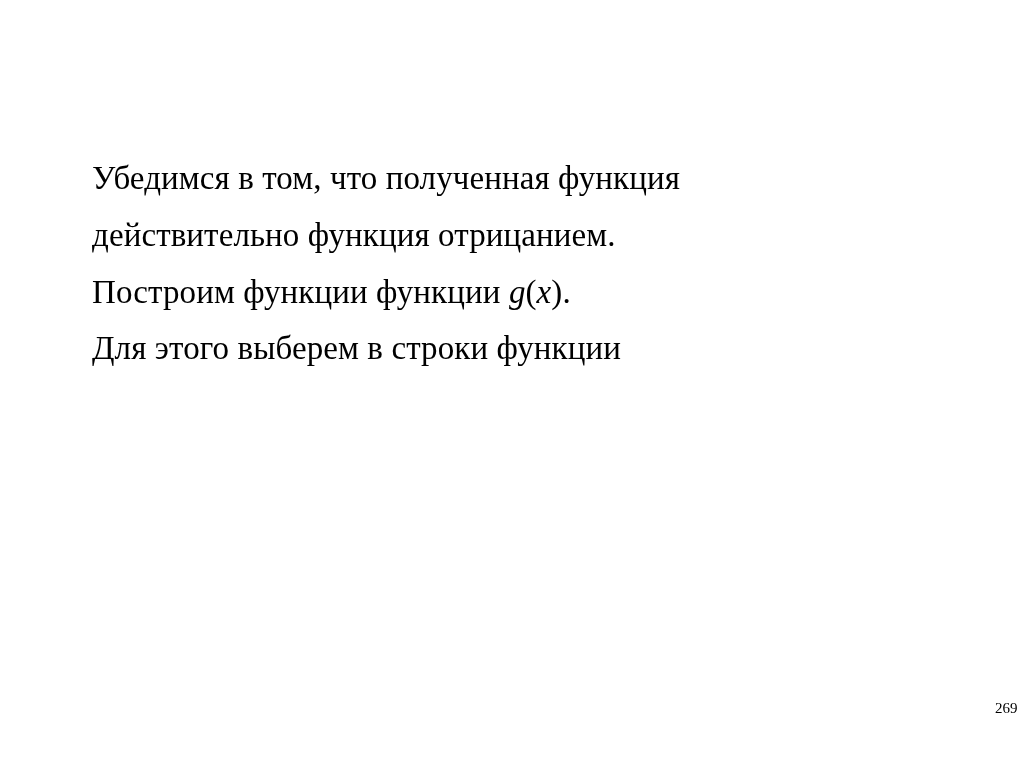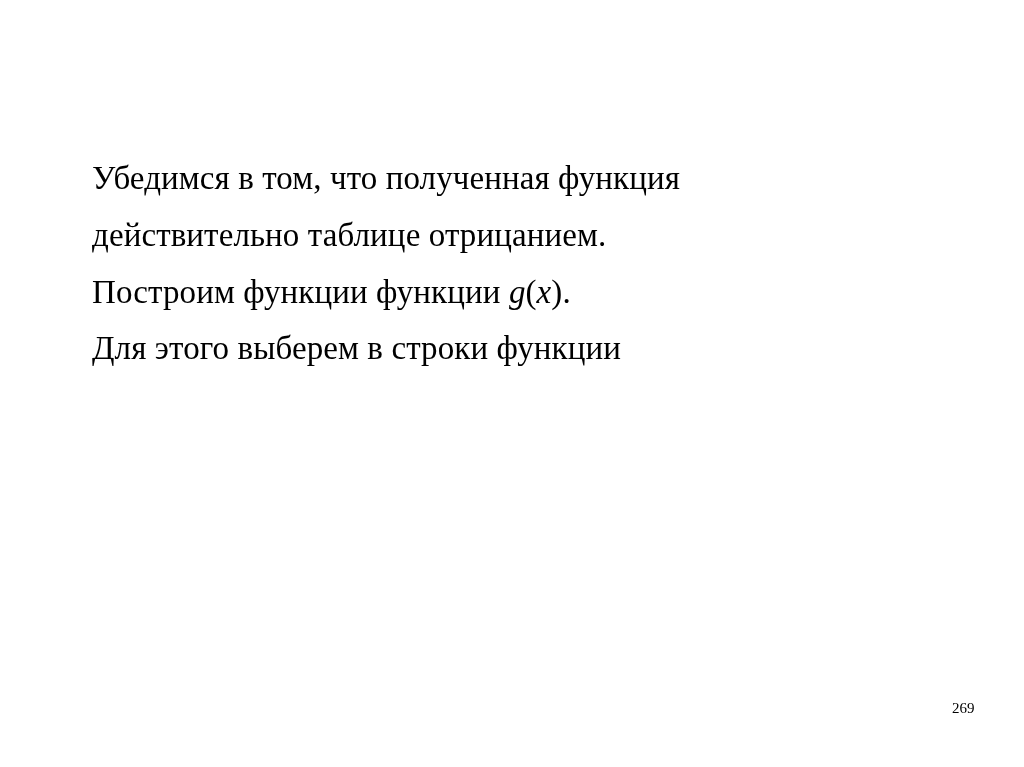--- a/index.html
+++ b/index.html
@@ -33,34 +33,34 @@
     letter-spacing: 0.1px;
   }
   .line.last {
     padding-left: 10px;
   }
   .it {
     font-style: italic;
   }
   .page-number {
     position: absolute;
-    left: 952px;
+    left: 995px;
     top: 700px;
     font-size: 15px;
     font-family: "Liberation Serif", serif;
     color: #000000;
   }
 </style>
 </head>
 <body>
 
 <div class="slide">
 
   <div class="content">
     <div class="line"><span>Убедимся в том, что полученная функция</span></div>
-    <div class="line"><span>действительно таблице отрицанием.</span></div>
+    <div class="line"><span>действительно функция отрицанием.</span></div>
     <div class="line"><span>Построим функции функции </span><span class="it">g</span><span>(</span><span class="it">x</span><span>).</span></div>
     <div class="line"><span>Для этого выберем в строки функции</span></div>
   </div>
 
   <div class="page-number">269</div>
 
 </div>
 
 </body></html>

